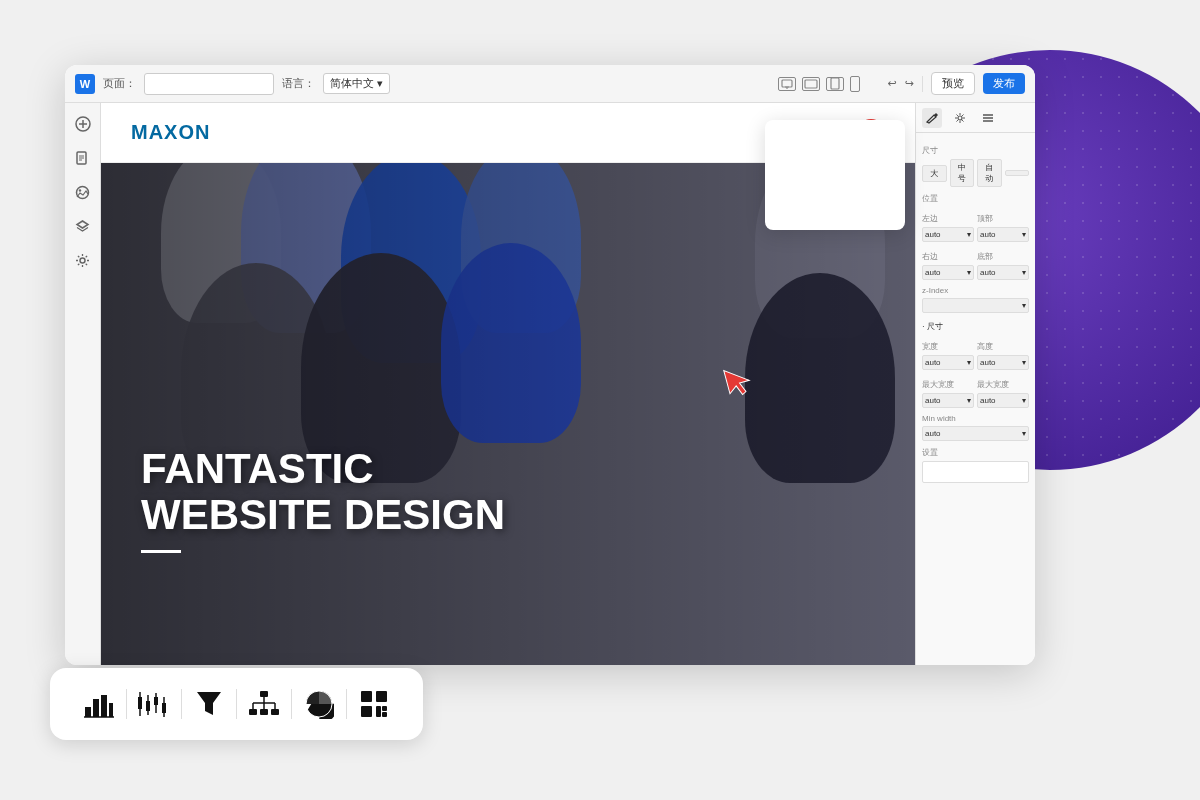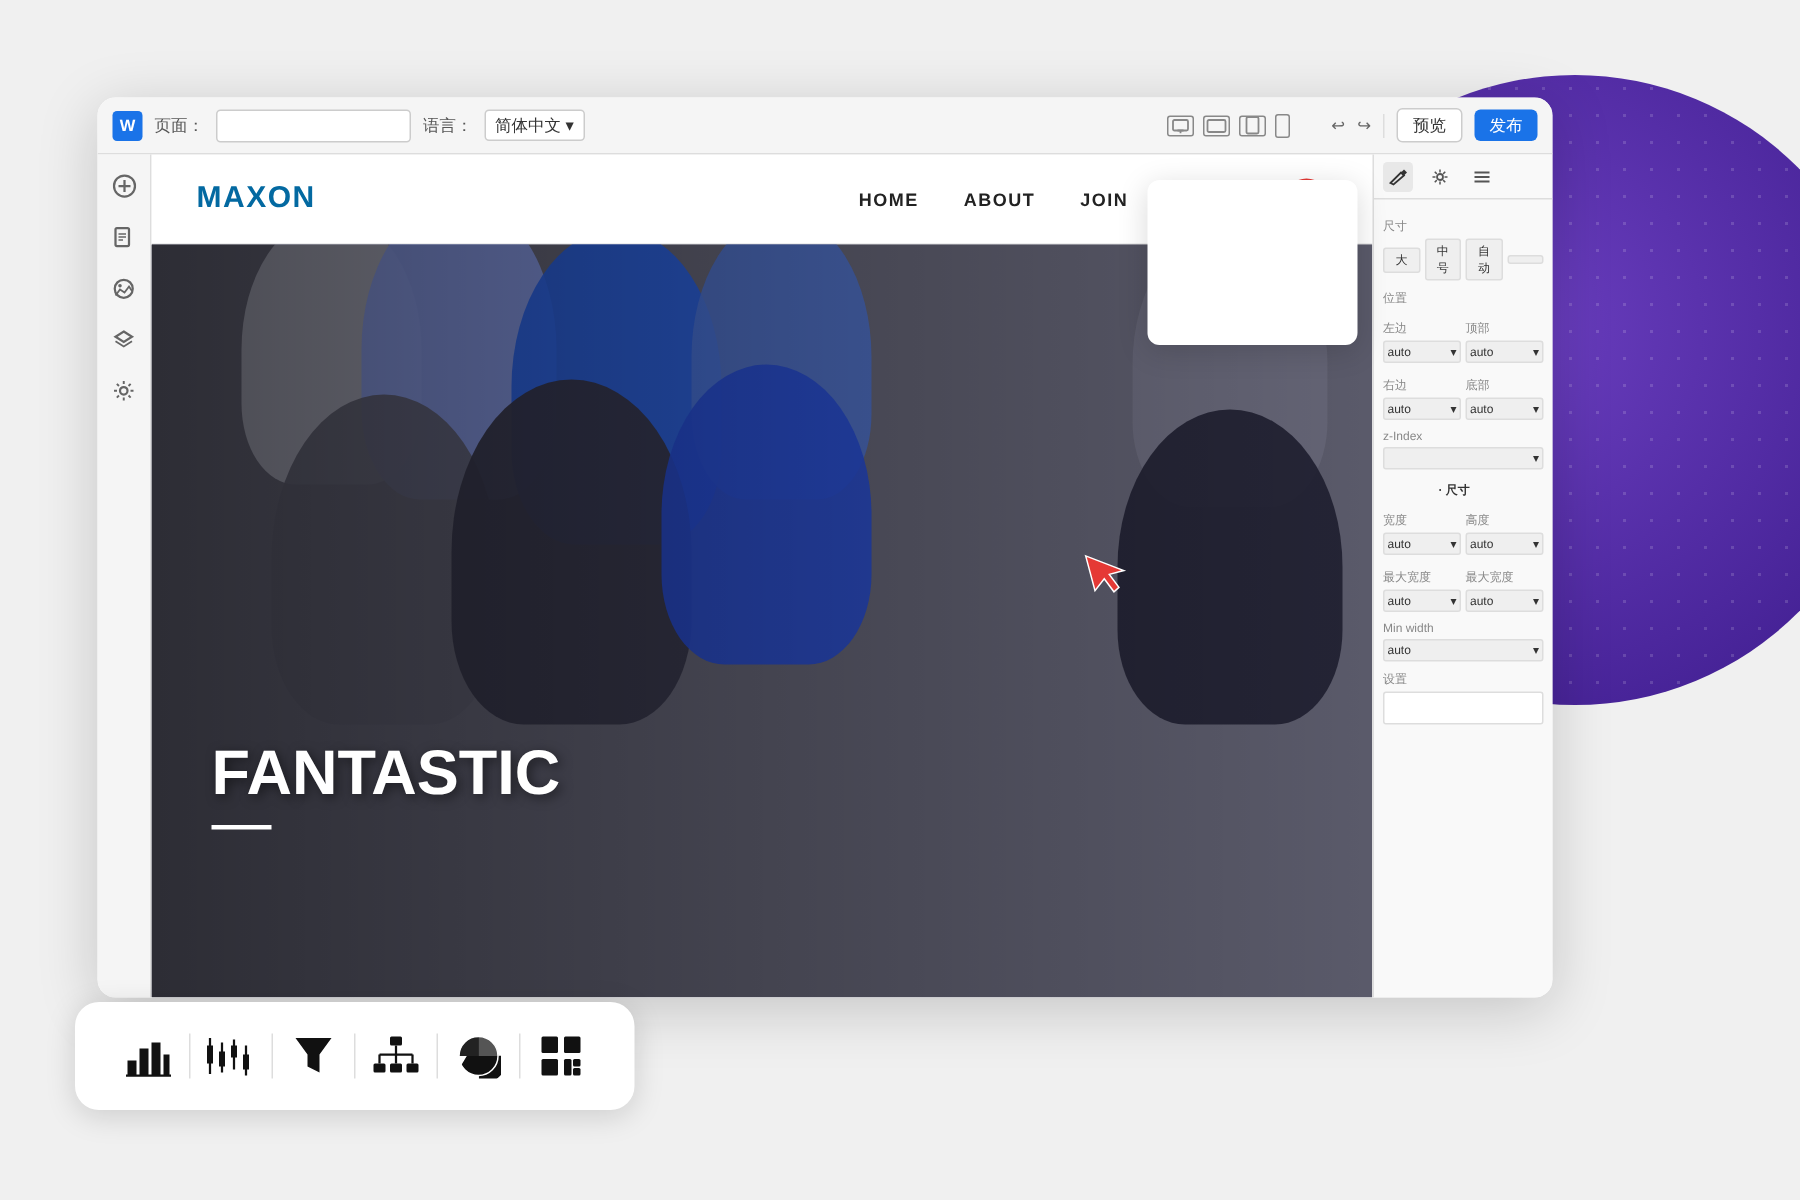--- a/index.html
+++ b/index.html
@@ -532,26 +532,20 @@
           <circle cx="7.5" cy="7.5" r="2.5" fill="none" stroke="#666" stroke-width="1.5"></circle>
           <path d="M7.5 1v2M7.5 12v2M1 7.5h2M12 7.5h2M2.9 2.9l1.4 1.4M10.7 10.7l1.4 1.4M2.9 12.1l1.4-1.4M10.7 4.3l1.4-1.4" stroke="#666" stroke-width="1.3"></path>
         </svg>
     </div>
   </div>
 
   <div class="website-canvas">
 
     <div class="site-header">
       <div class="site-logo">MAXON</div>
-      <nav class="site-nav">
-        <div class="nav-item">HOME</div>
-        <div class="nav-item">ABOUT</div>
-        <div class="nav-item">JOIN</div>
-        <div class="nav-item">CONTACT</div>
-      </nav>
       <div class="plus-btn">+</div>
     </div>
 
     <div class="site-hero">
 
       <div class="chairs-bg"></div>
 
       <div style="position:absolute;top:-20px;left:60px;width:120px;height:180px;background:#999aaa;border-radius:50% 50% 30% 30%;opacity:0.9;"></div>
       <div style="position:absolute;top:-30px;left:140px;width:130px;height:200px;background:#7788cc;border-radius:50% 50% 30% 30%;opacity:0.95;"></div>
       <div style="position:absolute;top:-10px;left:240px;width:140px;height:210px;background:#2255cc;border-radius:50% 50% 30% 30%;opacity:0.9;"></div>
@@ -559,20 +553,21 @@
       <div style="position:absolute;top:100px;left:80px;width:150px;height:220px;background:#555566;border-radius:50% 50% 30% 30%;opacity:0.9;"></div>
       <div style="position:absolute;top:90px;left:200px;width:160px;height:230px;background:#333344;border-radius:50% 50% 30% 30%;opacity:0.95;"></div>
       <div style="position:absolute;top:80px;left:340px;width:140px;height:200px;background:#2244bb;border-radius:50% 50% 30% 30%;opacity:0.9;"></div>
       <div style="position:absolute;top:-15px;right:30px;width:130px;height:190px;background:#666677;border-radius:50% 50% 30% 30%;opacity:0.85;"></div>
       <div style="position:absolute;top:110px;right:20px;width:150px;height:210px;background:#222233;border-radius:50% 50% 30% 30%;opacity:0.95;"></div>
 
       <div style="position:absolute;inset:0;background:linear-gradient(to right, rgba(0,0,0,0.5) 0%, rgba(0,0,0,0.2) 60%, transparent 100%);"></div>
 
       <div class="hero-text">
         <div class="hero-title">FANTASTIC</div>
+        <div class="hero-title">WEBSITE DESIGN</div>
         <div class="hero-divider"></div>
       </div>
 
       <div class="cursor-arrow">
         <svg width="32" height="36" viewBox="0 0 32 36">
           <polygon points="4,4 4,28 12,22 16,32 20,30 16,20 26,20" fill="#e53935" stroke="#fff" stroke-width="1"></polygon>
         </svg>
       </div>
     </div>
   </div>
@@ -649,21 +644,21 @@
       </div>
 
       <div class="panel-section-title">z-Index</div>
       <div class="panel-row">
         <div class="panel-select" style="width:100%;">
           <span></span>
           <span>▾</span>
         </div>
       </div>
 
-      <div class="panel-section-title" style="margin-top:8px;color:#333;font-weight:bold;margin-left:37px;">· 尺寸</div>
+      <div class="panel-section-title" style="margin-top:8px;color:#333;font-weight:normal;">· 尺寸</div>
 
       <div class="panel-row">
         <div style="flex:1;">
           <div class="panel-section-title">宽度</div>
           <div class="panel-select">
             <span>auto</span>
             <span>▾</span>
           </div>
         </div>
         <div style="flex:1;">

